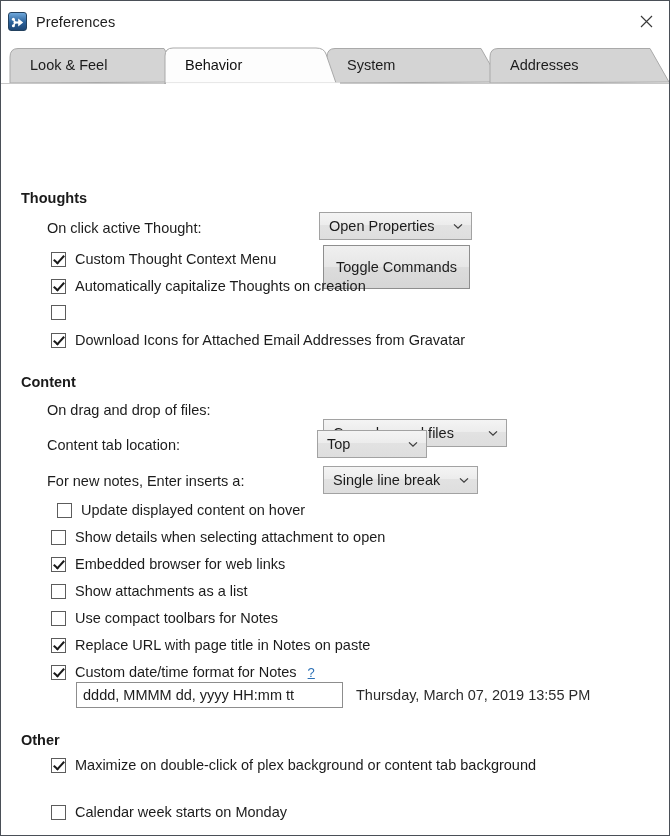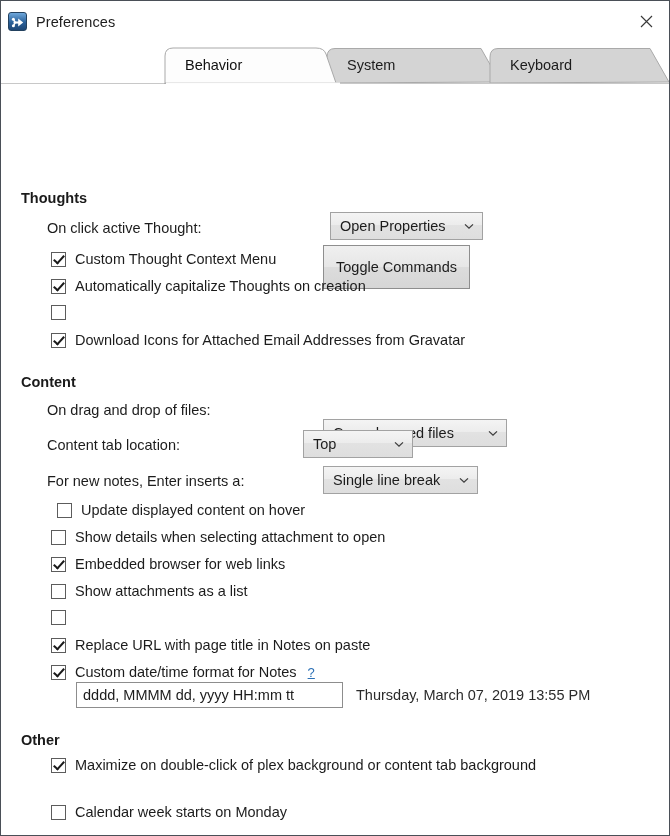--- a/index.html
+++ b/index.html
@@ -239,57 +239,65 @@
     <div class="title-text">Preferences</div>
     <div class="close-btn">
       <svg width="13" height="13" viewBox="0 0 13 13">
         <path d="M1 1 L12 12 M12 1 L1 12" stroke="#3a3a3a" stroke-width="1.15" fill="none"></path>
       </svg>
     </div>
   </div>
 
   <div class="tabstrip">
 
+    <div class="tab" style="left:8px; width:175px;">
+      <div class="tab-bg">
+        <svg width="175" height="36" viewBox="0 0 175 36" preserveAspectRatio="none">
+          <path d="M1 36 L1 10 Q1 1.5 9 1.5 L155 1.5 L174 35 Z" fill="#d4d4d4" stroke="#a9a9a9" stroke-width="1"></path>
+        </svg>
+      </div>
+      <div class="tab-label">Look &amp; Feel</div>
+    </div>
 
     <div class="tab" style="left:325px; width:175px;">
       <div class="tab-bg">
         <svg width="175" height="36" viewBox="0 0 175 36" preserveAspectRatio="none">
           <path d="M1 36 L1 10 Q1 1.5 9 1.5 L155 1.5 L174 35 Z" fill="#d4d4d4" stroke="#a9a9a9" stroke-width="1"></path>
         </svg>
       </div>
       <div class="tab-label">System</div>
     </div>
 
     <div class="tab" style="left:488px; width:181px;">
       <div class="tab-bg">
         <svg width="181" height="36" viewBox="0 0 181 36" preserveAspectRatio="none">
           <path d="M1 36 L1 10 Q1 1.5 9 1.5 L161 1.5 L180 35 Z" fill="#d4d4d4" stroke="#a9a9a9" stroke-width="1"></path>
         </svg>
       </div>
-      <div class="tab-label">Keyboard</div>
+      <div class="tab-label">Addresses</div>
     </div>
 
     <div class="tab active" style="left:163px; width:180px;">
       <div class="tab-bg">
         <svg width="180" height="37" viewBox="0 0 180 37" preserveAspectRatio="none">
           <path d="M1 37 L1 9 Q1 1 9 1 L152 1 Q160 1 162 7 L172 36 L1 36 Z" fill="#fdfdfd" stroke="#a9a9a9" stroke-width="1"></path>
           <path d="M2 36.5 L176 36.5" stroke="#fdfdfd" stroke-width="2"></path>
         </svg>
       </div>
       <div class="tab-label">Behavior</div>
     </div>
   </div>
 
   <div class="content">
 
     <div class="section-title" style="left:20px; top:106px;">Thoughts</div>
 
     <div class="row-label" style="left:46px; top:136px;">On click active Thought:</div>
 
-    <div class="combo" style="left:329px; top:128px; width:153px;">
+    <div class="combo" style="left:318px; top:128px; width:153px;">
       <span class="combo-text">Open Properties</span>
       <span class="chev">
         <svg width="10" height="7" viewBox="0 0 10 7">
             <path d="M1 1.4 L5 5.2 L9 1.4" stroke="#3c3c3c" stroke-width="1.25" fill="none"></path>
           </svg>
       </span>
     </div>
 
     <div class="pushbtn" style="left:322px; top:161px; width:147px;">
       <span class="btn-text">Toggle Commands</span>
@@ -317,21 +325,21 @@
     <div class="combo" style="left:322px; top:311px; width:184px;margin-top:24px;">
       <span class="combo-text">Copy dropped files</span>
       <span class="chev">
         <svg width="10" height="7" viewBox="0 0 10 7">
             <path d="M1 1.4 L5 5.2 L9 1.4" stroke="#3c3c3c" stroke-width="1.25" fill="none"></path>
           </svg>
       </span>
     </div>
 
     <div class="row-label" style="left:46px; top:353px;">Content tab location:</div>
-    <div class="combo" style="left:302px; top:346px; width:110px;">
+    <div class="combo" style="left:316px; top:346px; width:110px;">
       <span class="combo-text">Top</span>
       <span class="chev">
         <svg width="10" height="7" viewBox="0 0 10 7">
             <path d="M1 1.4 L5 5.2 L9 1.4" stroke="#3c3c3c" stroke-width="1.25" fill="none"></path>
           </svg>
       </span>
     </div>
 
     <div class="row-label" style="left:46px; top:389px;">For new notes, Enter inserts a:</div>
     <div class="combo" style="left:322px; top:382px; width:155px;">
@@ -354,20 +362,21 @@
     <div class="cbrow" style="left:50px; top:472px;">
       <span class="cbox checked"></span>
       <span class="cb-label">Embedded browser for web links</span>
     </div>
     <div class="cbrow" style="left:50px; top:499px;">
       <span class="cbox"></span>
       <span class="cb-label">Show attachments as a list</span>
     </div>
     <div class="cbrow" style="left:50px; top:526px;">
       <span class="cbox"></span>
+      <span class="cb-label">Use compact toolbars for Notes</span>
     </div>
     <div class="cbrow" style="left:50px; top:553px;">
       <span class="cbox checked"></span>
       <span class="cb-label">Replace URL with page title in Notes on paste</span>
     </div>
     <div class="cbrow" style="left:50px; top:580px;">
       <span class="cbox checked"></span>
       <span class="cb-label">Custom date/time format for Notes</span>
       <span class="help-link">?</span>
     </div>

